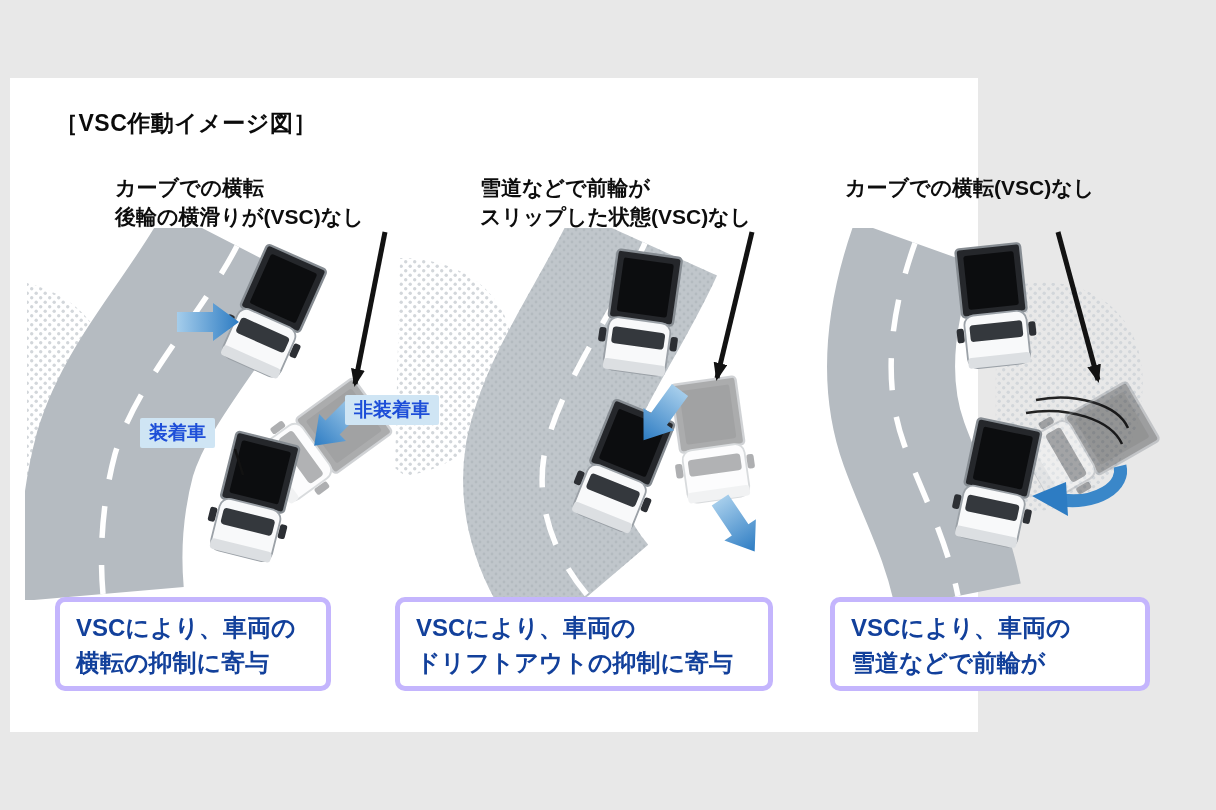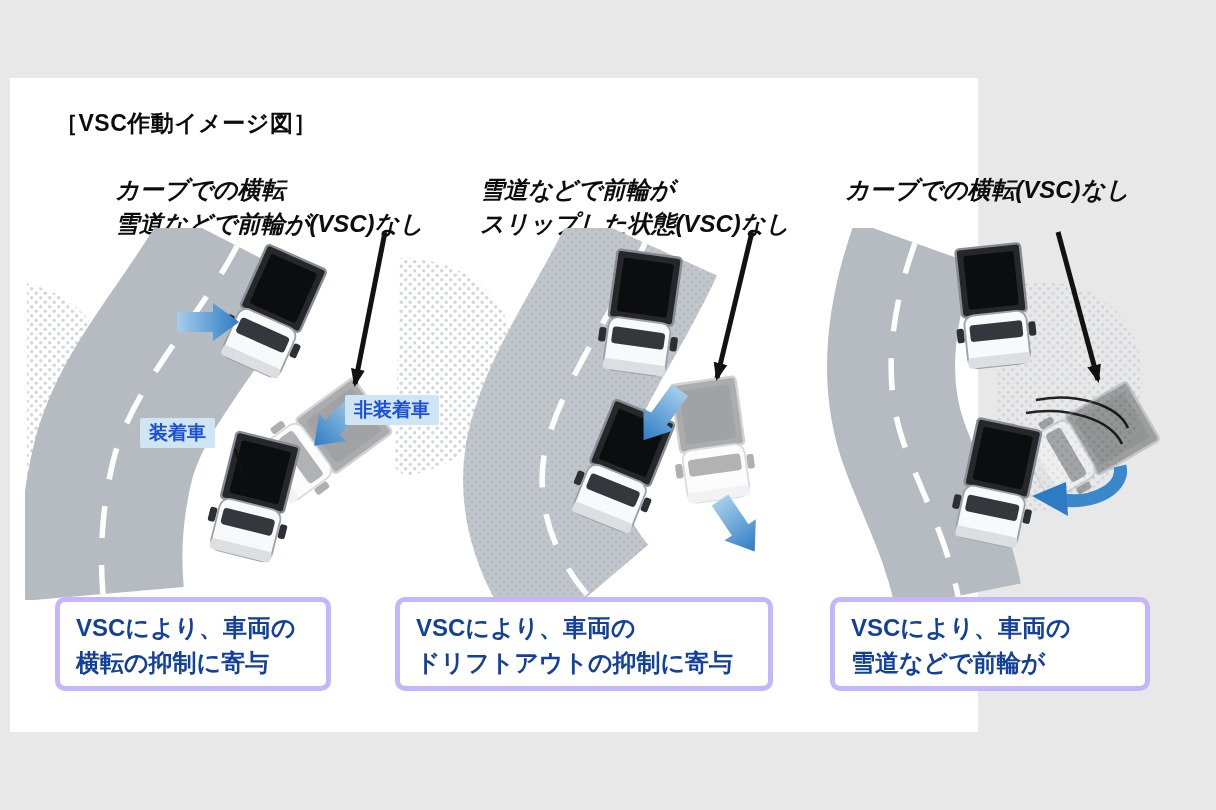--- a/index.html
+++ b/index.html
@@ -13,23 +13,22 @@
   .card{
     position:absolute;left:10px;top:78px;width:968px;height:654px;
     background:#ffffff;
   }
   .title{
     position:absolute;left:45px;top:30px;
     font-size:23px;font-weight:bold;color:#0b0b0b;letter-spacing:.5px;
   }
   .caption{
     position:absolute;top:95px;
-    font-size:24px;font-weight:bold;color:#0d0d0d;line-height:1.4;
+    font-size:21px;font-weight:bold;color:#0d0d0d;line-height:1.4;
     white-space:nowrap;
-    font-style:italic;
   }
   .scene{
     position:absolute;top:150px;height:372px;display:block;
   }
   .chip{
     position:absolute;
     background:#cfe5f4;color:#1d4ed8;
     font-size:19px;font-weight:bold;
     padding:3px 9px;border-radius:2px;line-height:1.25;
     white-space:nowrap;
@@ -74,21 +73,21 @@
     </g>
   </defs>
 </svg>
 
 <div class="card">
 
   <div class="title">［VSC作動イメージ図］</div>
 
   <div class="caption" style="left:105px">
     <div>カーブでの横転</div>
-    <div>雪道などで前輪が(VSC)なし</div>
+    <div>後輪の横滑りが(VSC)なし</div>
   </div>
   <div class="caption" style="left:470px">
     <div>雪道などで前輪が</div>
     <div>スリップした状態(VSC)なし</div>
   </div>
   <div class="caption" style="left:835px">
     <div>カーブでの横転(VSC)なし</div>
   </div>
 
   <svg class="scene" style="left:15px;width:370px" viewBox="0 0 370 372">

